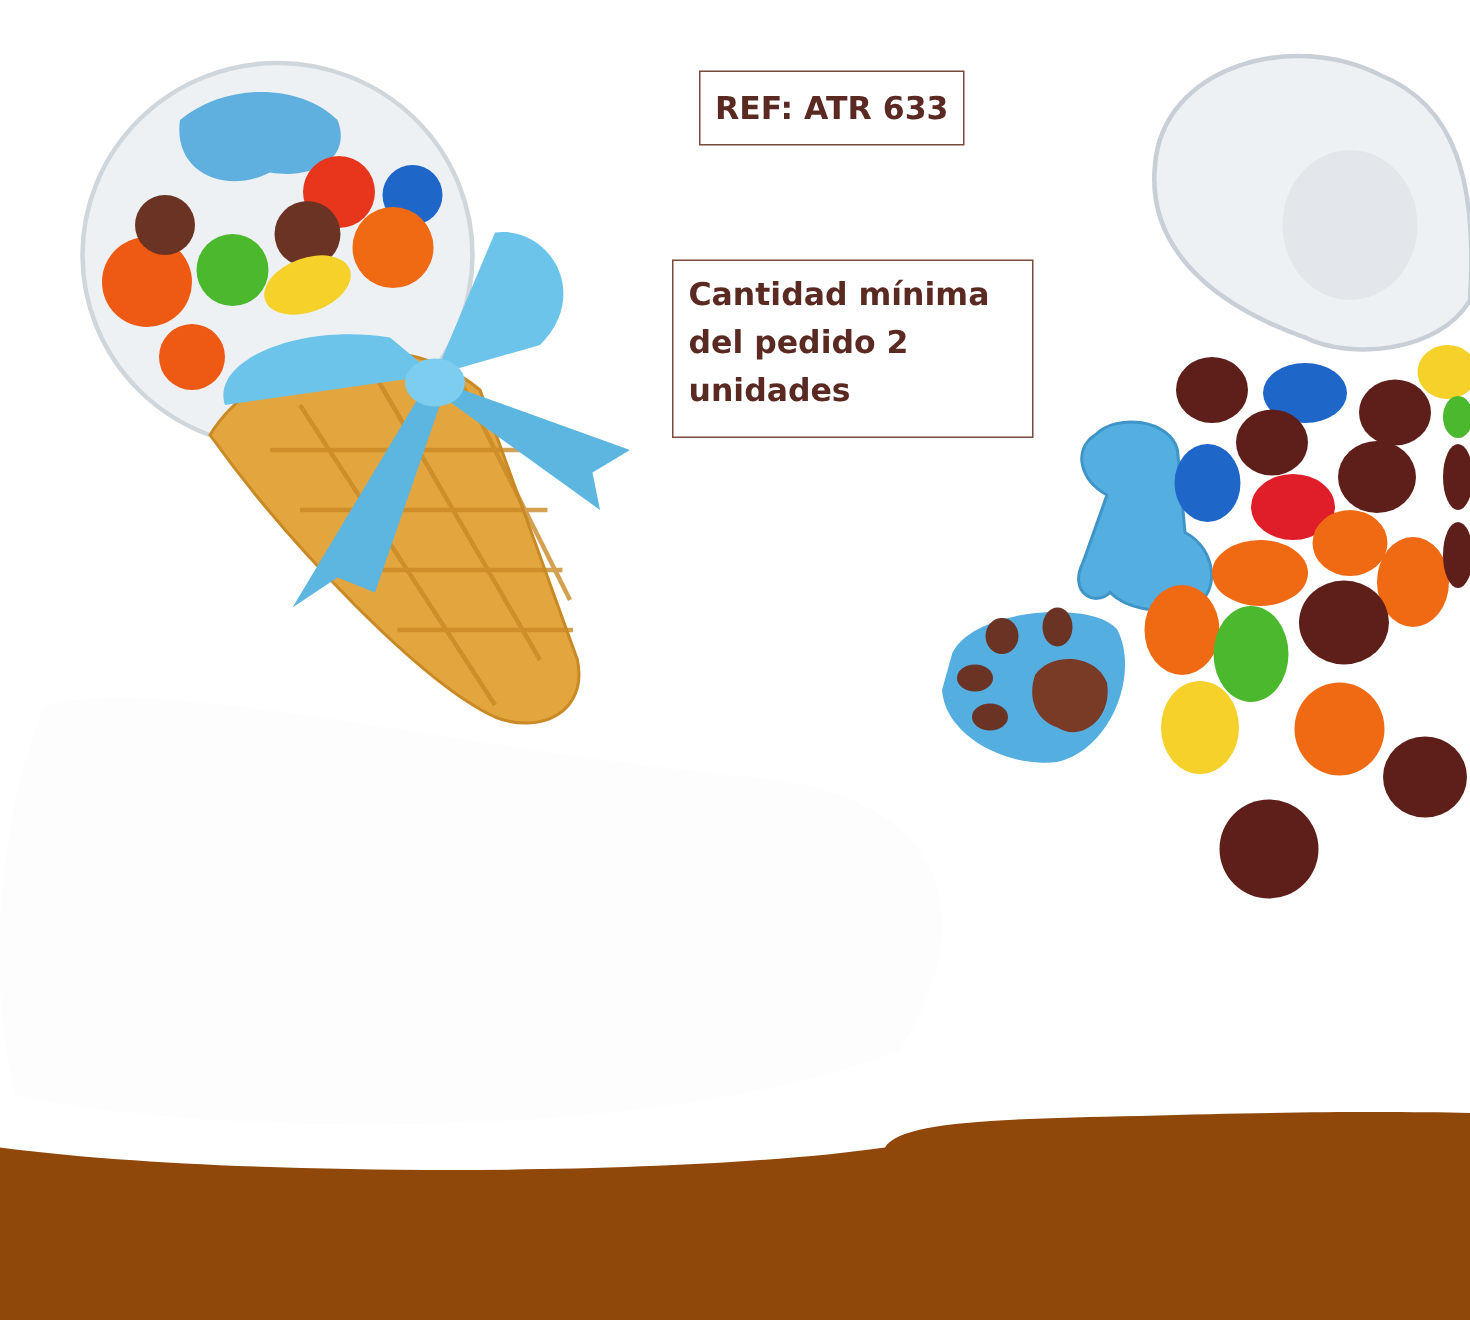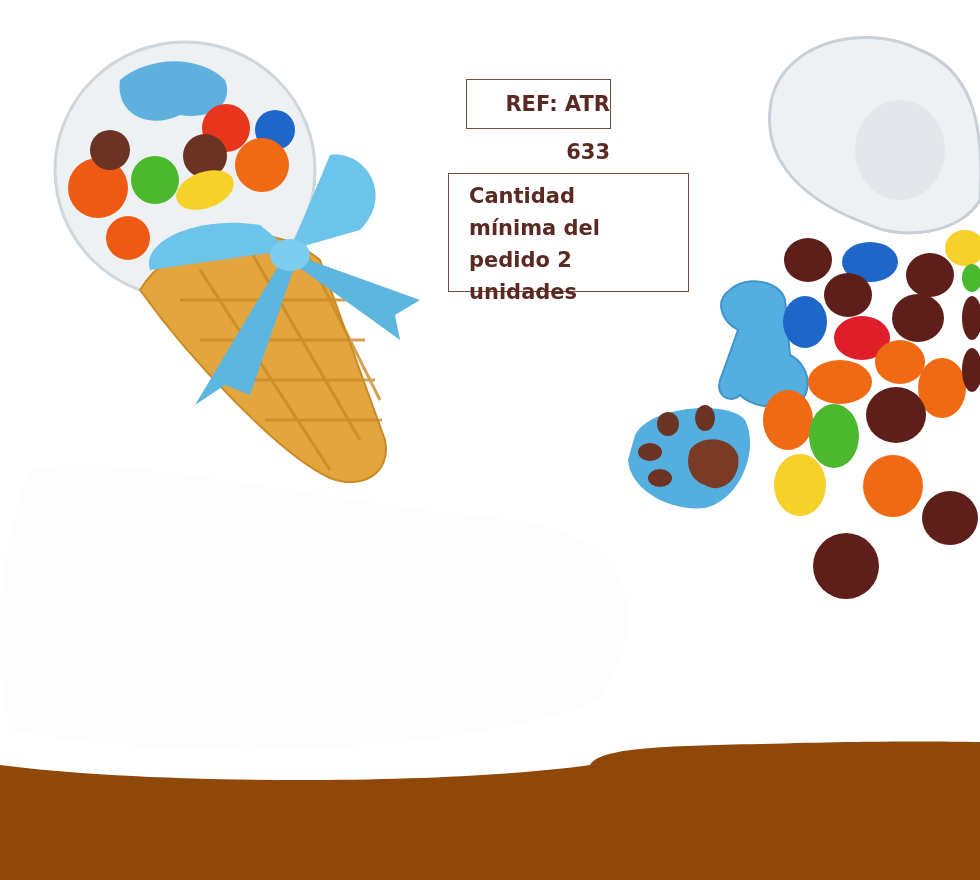--- a/index.html
+++ b/index.html
@@ -7,22 +7,22 @@
       width: 980px; height: 880px; overflow: hidden; position: relative;
       background: #ffffff;
       font-family: "DejaVu Sans", "Liberation Sans", sans-serif;
     }
     .label-box {
       position: absolute; background: #fff;
       border: 1.5px solid #7a4a3a;
       color: #5a2a22; font-weight: bold;
       box-sizing: border-box;
     }
-    #ref-box { left: 466px; top: 47px; width: 145px; height: 50px; font-size: 21px; line-height: 48px; text-align: right; margin-top: 32px; }
-    #qty-box { left: 448px; top: 173px; width: 241px; height: 119px; font-size: 21px; line-height: 32px; padding: 6px 20px; }
+    #ref-box { left: 466px; top: 47px; width: 177px; height: 50px; font-size: 21px; line-height: 48px; text-align: center; }
+    #qty-box { left: 448px; top: 173px; width: 241px; height: 119px; font-size: 21px; line-height: 32px; padding: 6px 10px; }
     .art { position: absolute; left: 0; top: 0; }
   </style>
 </head>
 <body>
 
 <svg class="art" width="980" height="880" viewBox="0 0 980 880">
 
   <path d="M30 470 C 120 450, 300 500, 520 520 C 640 540, 650 620, 600 700 C 450 760, 150 760, 10 730 C -10 650, 0 540, 30 470 Z" fill="#fdfdfd"></path>
 
   <g>

